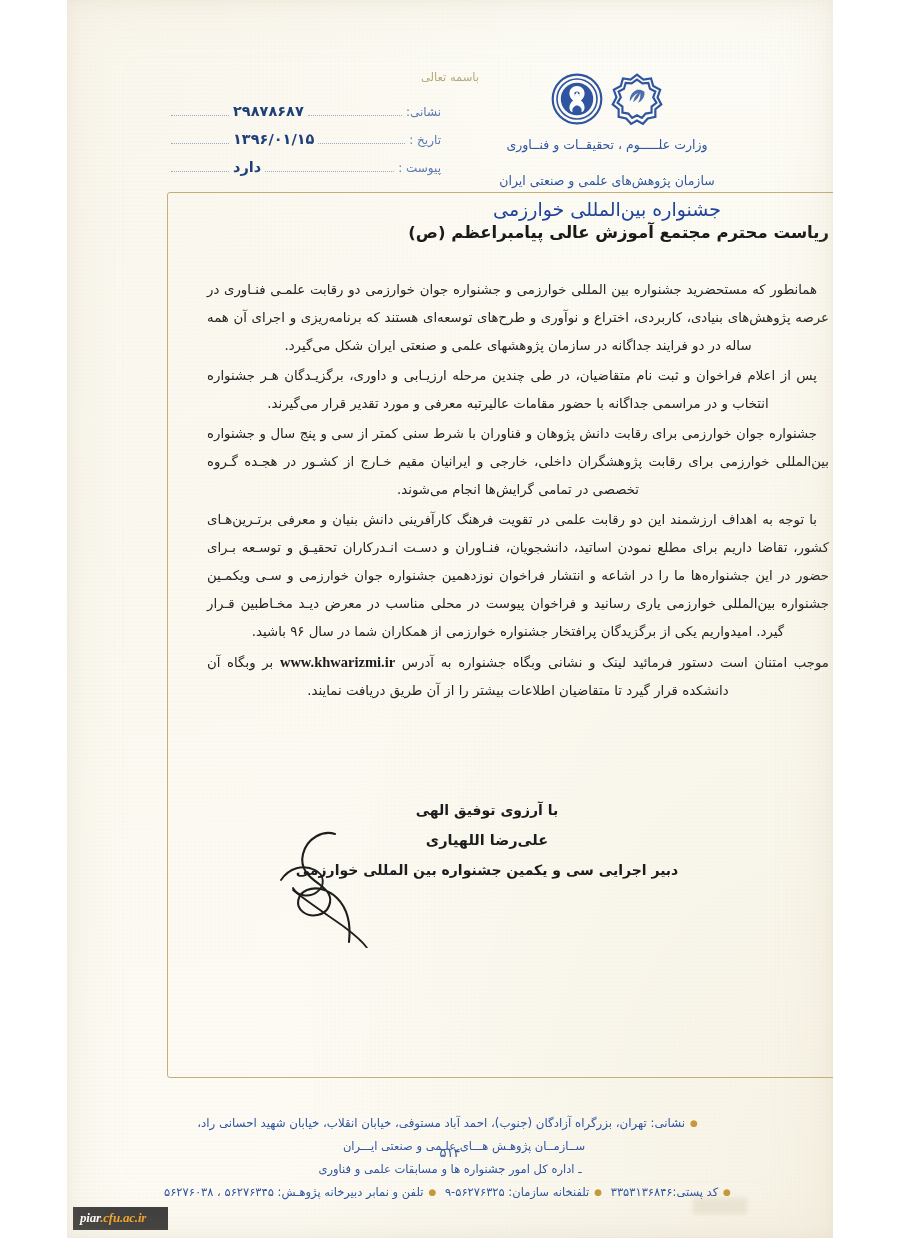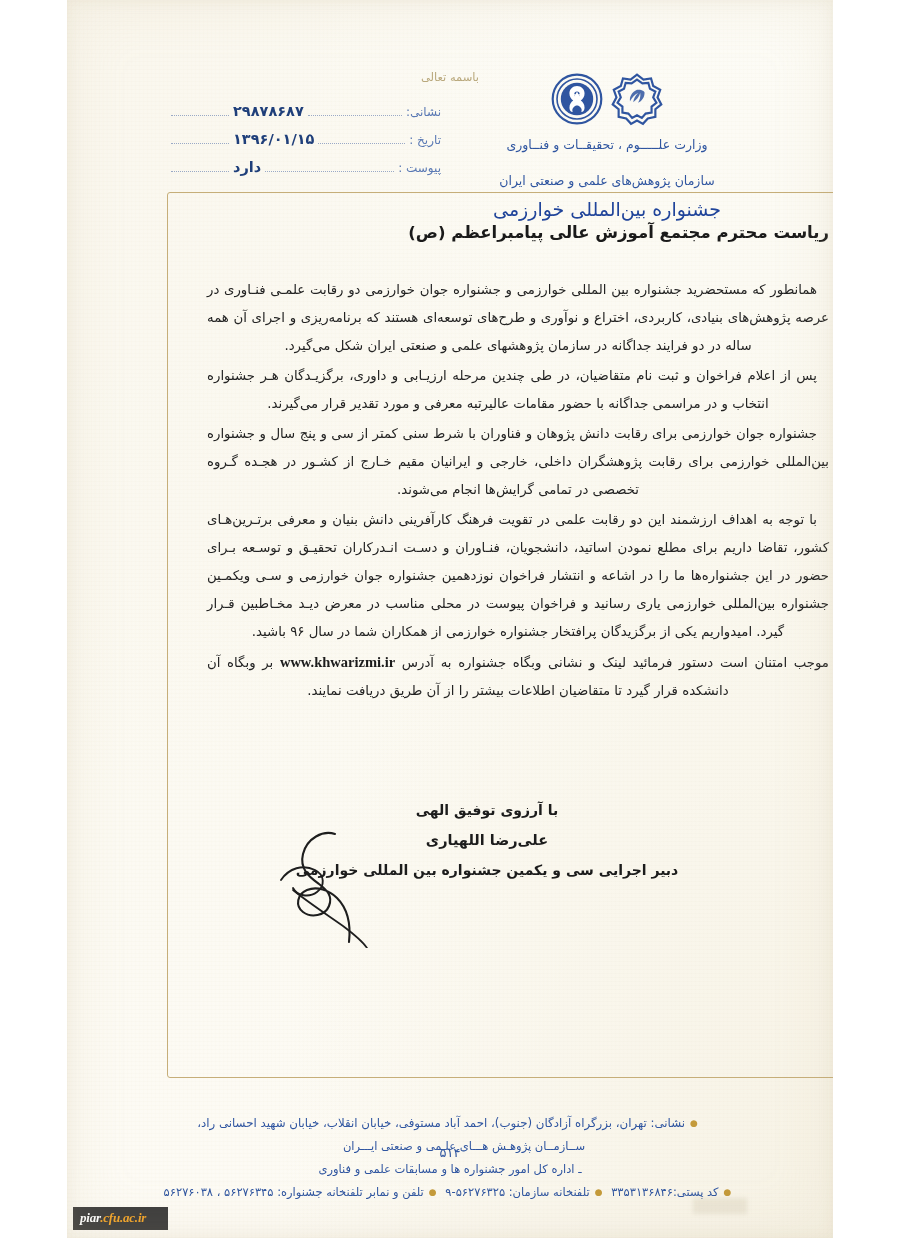--- a/index.html
+++ b/index.html
@@ -354,21 +354,21 @@
   <div class="footer">
     <div class="f-line addr">
       <span class="f-sep">●</span><span>نشانی:</span>
       <span>تهران، بزرگراه آزادگان (جنوب)، احمد آباد مستوفی، خیابان انقلاب، خیابان شهید احسانی راد،</span>
     </div>
     <div class="f-line spaced">ســازمــان پژوهـش هـــای علـمی و صنعتی ایـــران</div>
     <div class="f-line">ـ اداره کل امور جشنواره ها و مسابقات علمی و فناوری</div>
     <div class="f-line">
       <span class="f-sep">●</span><span>کد پستی:</span><span>۳۳۵۳۱۳۶۸۴۶</span>
       <span class="f-sep">●</span><span>تلفنخانه سازمان:</span> <span>۵۶۲۷۶۳۲۵-۹</span>
-      <span class="f-sep">●</span><span>تلفن و نمابر تلفنخانه جشنواره:</span> <span>۵۶۲۷۶۳۴۵ ، ۵۶۲۷۶۰۳۸</span>
+      <span class="f-sep">●</span><span>تلفن و نمابر دبیرخانه پژوهـش:</span> <span>۵۶۲۷۶۳۴۵ ، ۵۶۲۷۶۰۳۸</span>
     </div>
   </div>
 
   <div class="smudge"></div>
 
   <div class="watermark"><span>piar</span><span class="dom">.cfu.ac.ir</span></div>
 
   <div class="edge-shade"></div>
 </div>
 

